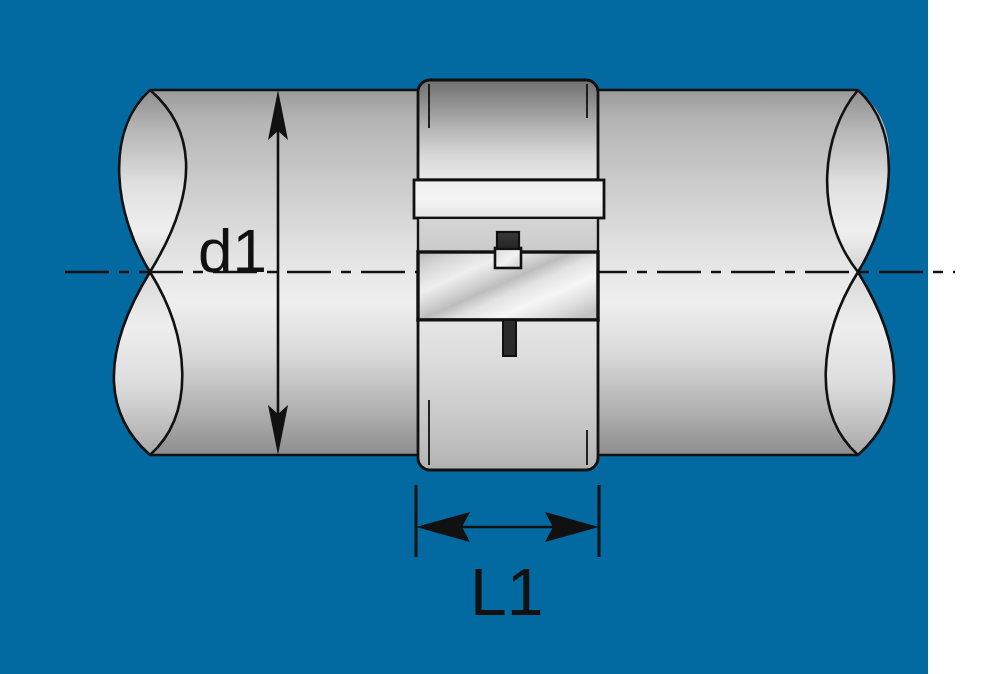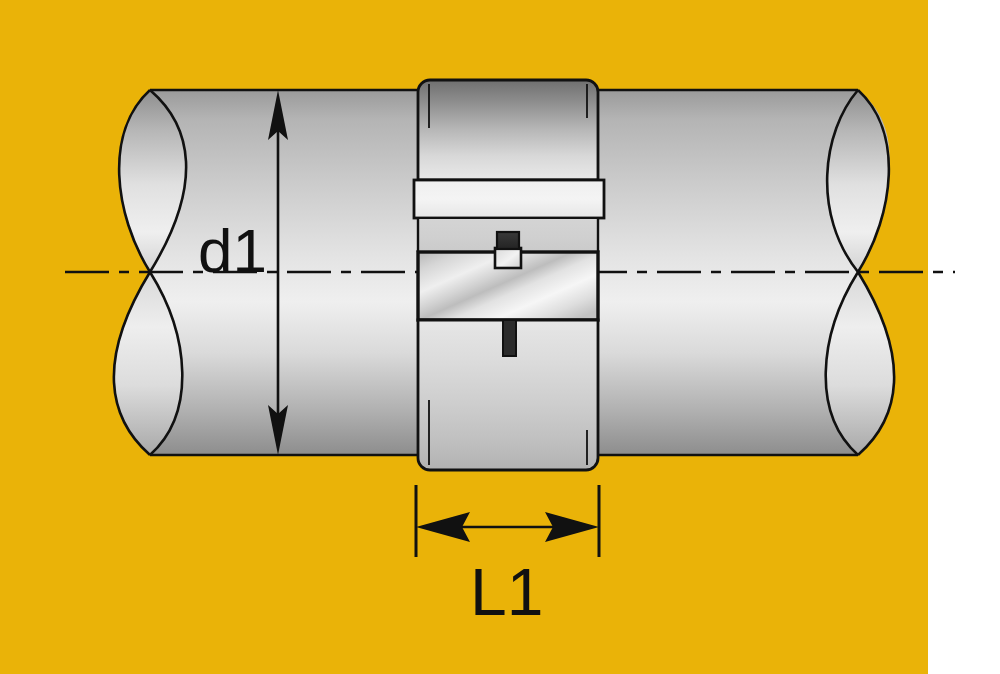--- a/index.html
+++ b/index.html
@@ -1,21 +1,21 @@
 <!DOCTYPE html>
 <html><head>
 <meta charset="utf-8">
 <title>Pipe Coupling Technical Drawing</title>
 <style>
   html,body{margin:0;padding:0;background:#ffffff;}
   body{
     font-family:"Liberation Sans", sans-serif;
     width:1000px;height:674px;overflow:hidden;position:relative;
   }
-  #stage{position:relative;width:928px;height:674px;background:#eab308;}
+  #stage{position:relative;width:928px;height:674px;background:#0369a1;}
   svg#drawing{display:block;width:1000px;height:674px;}
   .dim-text{
     font-family:"Liberation Sans", sans-serif;
     font-weight:400;
     fill:#111111;
   }
 </style>
 </head>
 <body>
 

